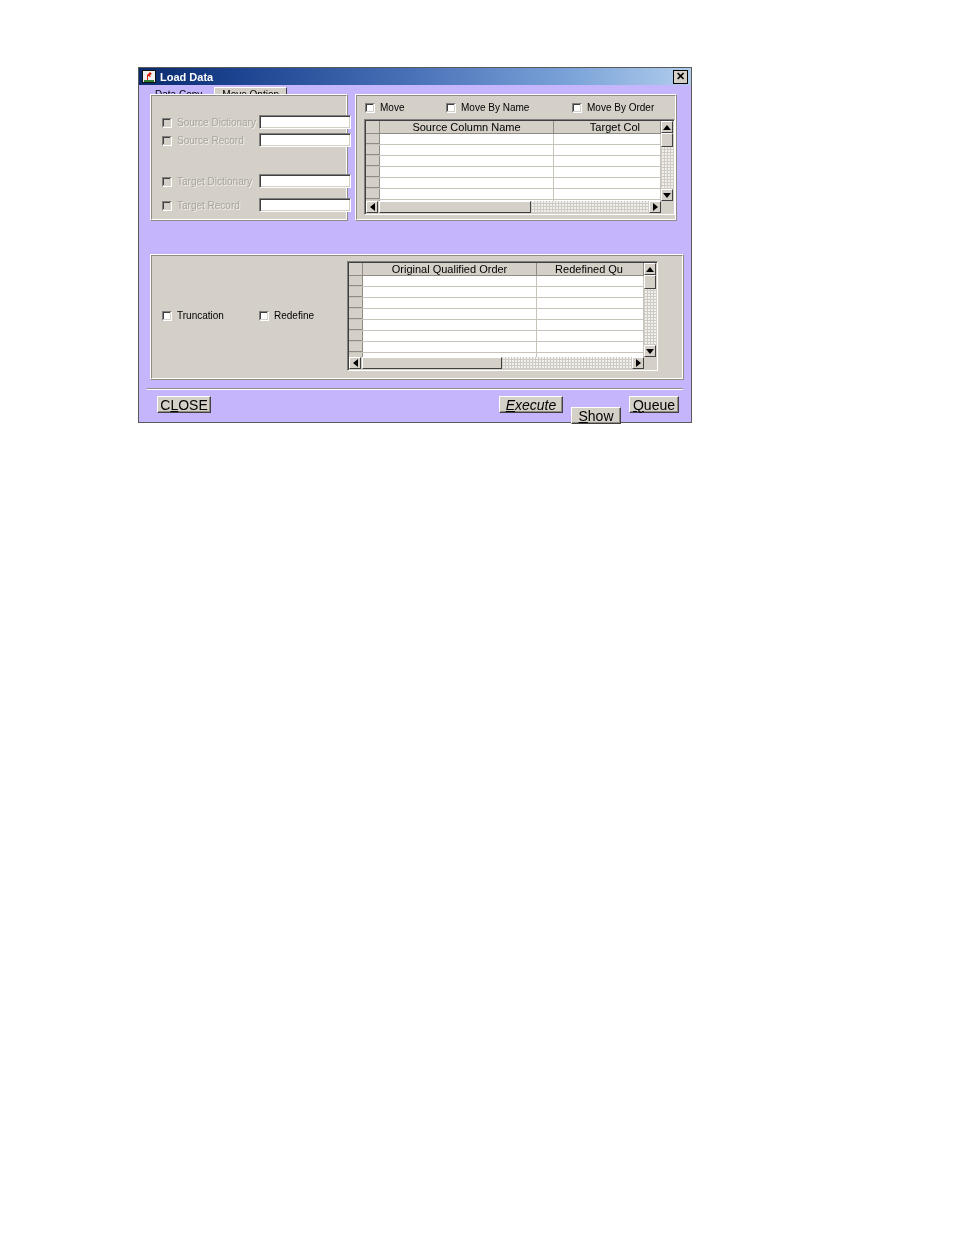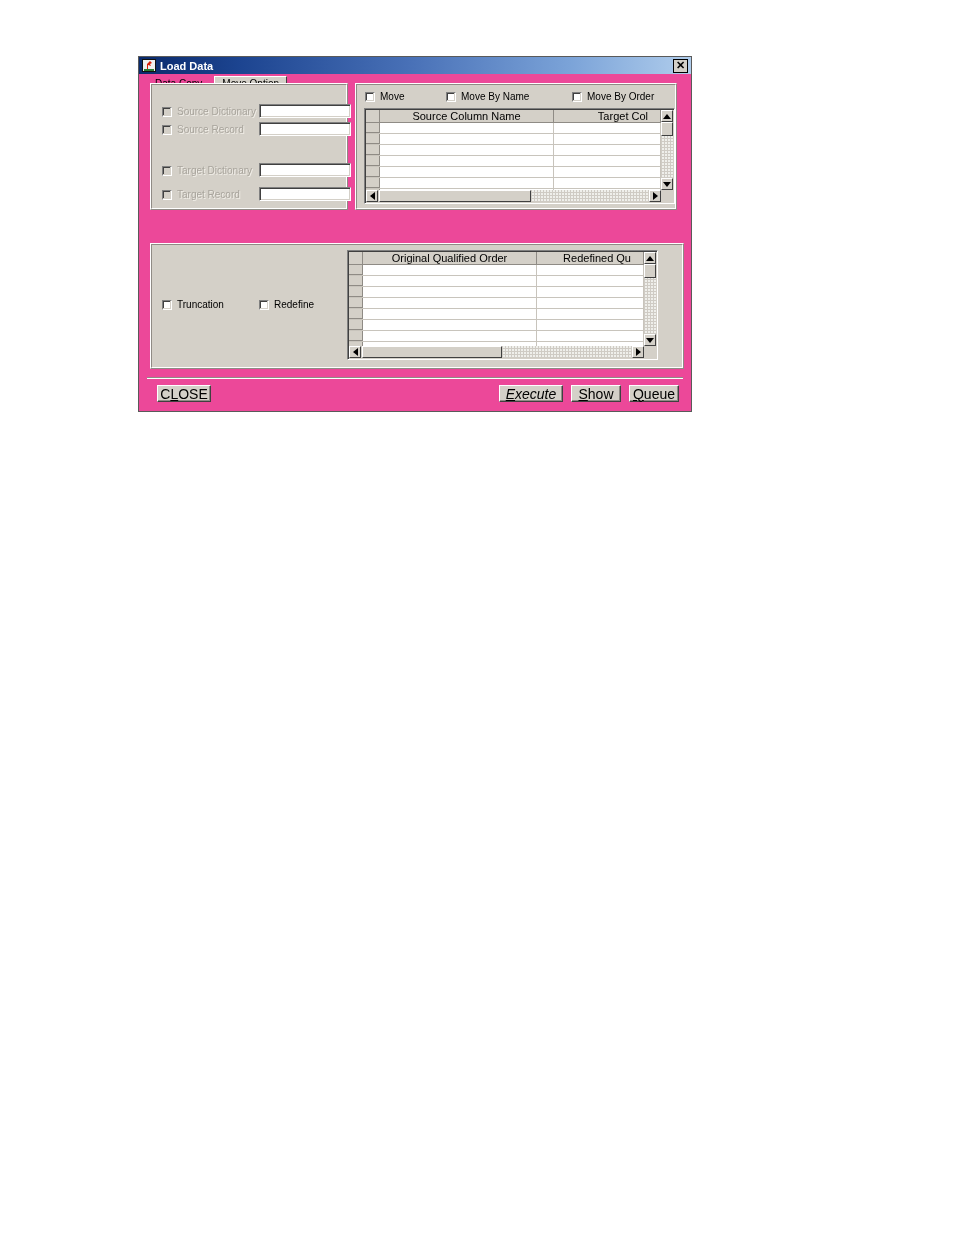--- a/index.html
+++ b/index.html
@@ -14,24 +14,24 @@
     font-size: 11px;
     color: #000000;
     position: relative;
     overflow: hidden;
   }
 
   
   #dialog {
     position: absolute;
     left: 138px;
-    top: 56px;
+    top: 67px;
     width: 554px;
     height: 356px;
-    background: #ec4899;
+    background: #c4b5fd;
     border: 1px solid #5a5a5a;
     box-sizing: border-box;
   }
 
   
   .titlebar {
     height: 17px;
     background: linear-gradient(to right, #0a2a6b 0%, #1c4490 18%, #4a72b8 50%, #7ba3d8 78%, #b0cdec 100%);
     display: flex;
     align-items: center;
@@ -217,21 +217,21 @@
   .grid-head .hcell {
     flex: 1 1 auto;
     font-size: 11px;
     text-align: center;
     line-height: 12px;
     border-right: 1px solid #8f8b85;
     box-sizing: border-box;
     overflow: hidden;
     white-space: nowrap;
   }
-  .grid-head .hcell.right { text-align: right; padding-right: 12px; }
+  .grid-head .hcell.right { text-align: right; padding-right: 20px; }
   .grid-head .hcell.c1 { flex: 0 0 59%; }
   .grid-head .hcell.c2 { flex: 1 1 auto; }
 
   .grid-row {
     display: flex;
     height: 11px;
     box-sizing: border-box;
     border-bottom: 1px solid #c8c4bc;
   }
   .grid-row .rowhdr {
@@ -555,21 +555,21 @@
   </div>
 
   <div class="btnbar">
     <div class="btnbar-sep"></div>
     <div class="btn" style="left:10px; width:54px;">
         <span>C<span class="acc">L</span>OSE</span>
       </div>
     <div class="btn" style="right:120px; width:64px;font-style:italic;">
         <span><span class="acc">E</span>xecute</span>
       </div>
-    <div class="btn" style="right:62px; width:50px;">
+    <div class="btn" style="right:62px; width:50px;margin-top:11px;">
         <span><span class="acc">S</span>how</span>
       </div>
     <div class="btn" style="right:4px; width:50px;">
         <span><span class="acc">Q</span>ueue</span>
       </div>
   </div>
 
 </div>
 
 </body></html>

